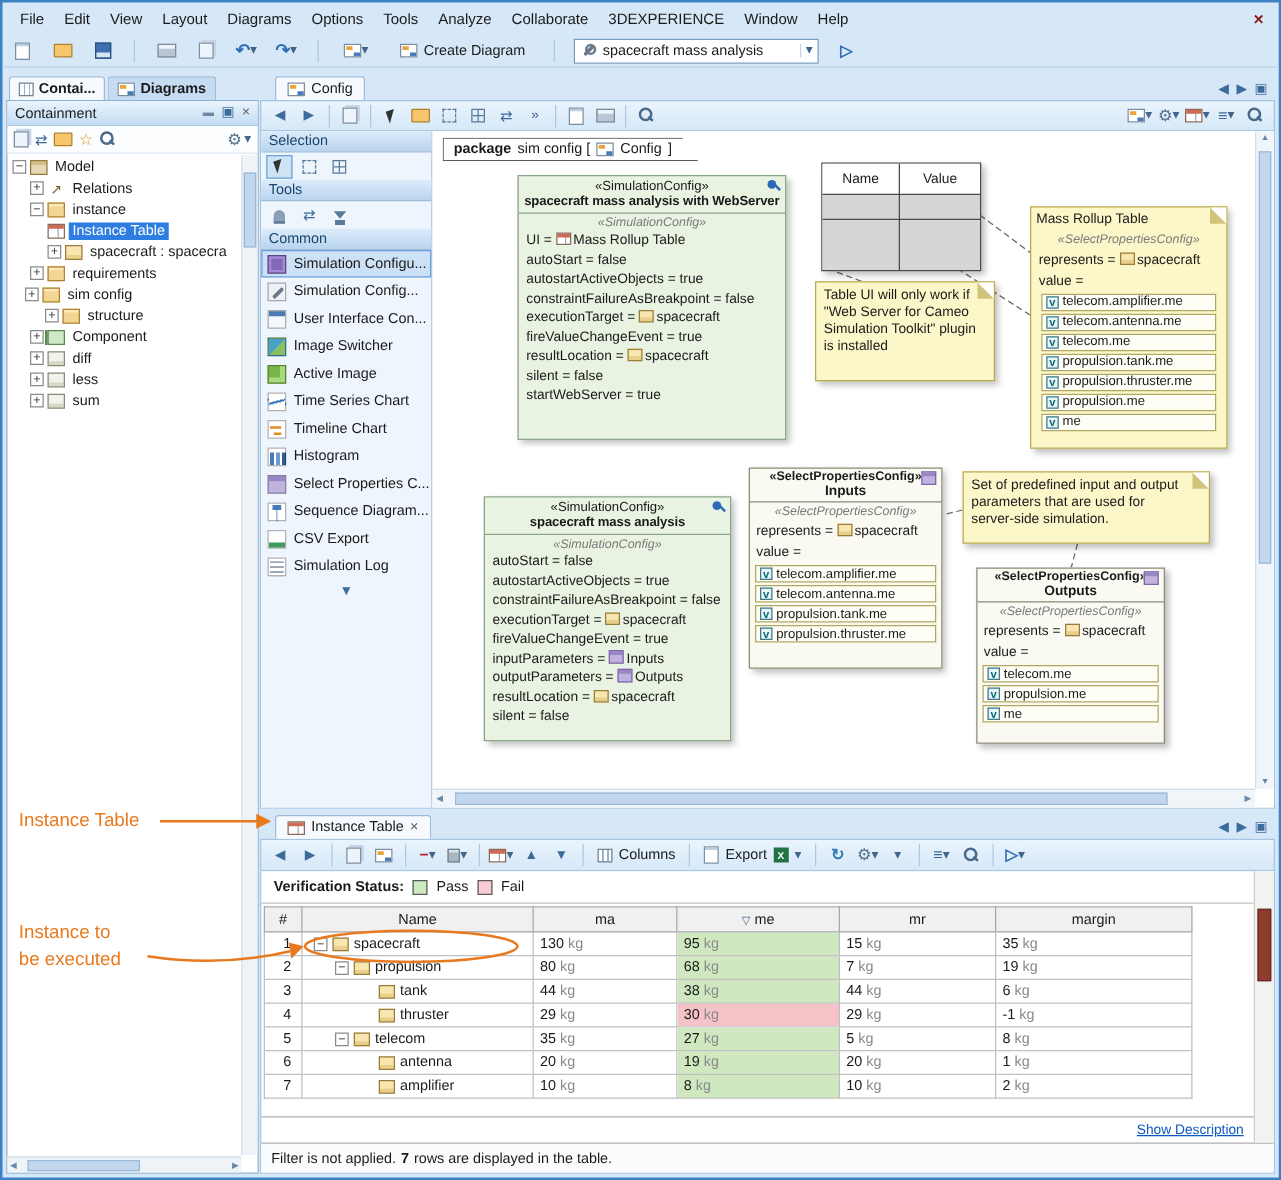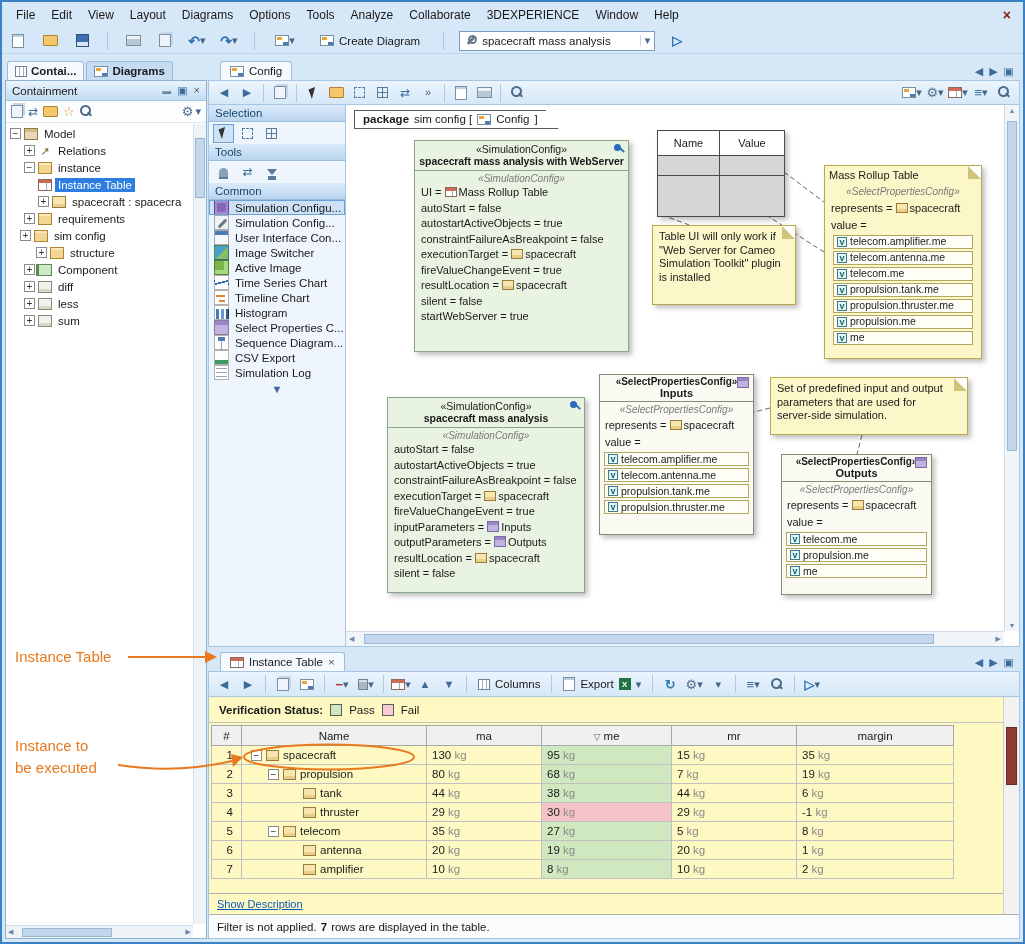--- a/index.html
+++ b/index.html
@@ -130,21 +130,21 @@
   .ic-cursor { width:0; height:0; border-top:10px solid #333; border-right:7px solid transparent;
                transform:rotate(-20deg); }
   .ic-marquee { width:11px; height:11px; border:1px dashed #5a7a9a; }
   .ic-gridsel { width:11px; height:11px; border:1px solid #5a7a9a;
                 background:linear-gradient(#5a7a9a,#5a7a9a) center/9px 1px no-repeat,
                            linear-gradient(#5a7a9a,#5a7a9a) center/1px 9px no-repeat; }
   .ic-stamp { width:9px; height:9px; background:#8aa0b6; border-radius:50% 50% 0 0; box-shadow:0 2px 0 #5a7a9a; }
   .ic-swap::before { content:"⇄"; font-size:12px; color:#3c6b9c; }
   .ic-hour { width:0; height:0; border-left:5px solid transparent; border-right:5px solid transparent;
              border-top:6px solid #5a7a9a; box-shadow:0 6px 0 -1px #5a7a9a; }
-  .pal-item { height:15px; display:flex; align-items:center; gap:6px; padding:0 5px; white-space:nowrap; }
+  .pal-item { height:22px; display:flex; align-items:center; gap:6px; padding:0 5px; white-space:nowrap; }
   .pal-item.sel { background:#cde1f6; outline:1px solid #6ba1d6; outline-offset:-1px; }
   .pi { width:15px; height:15px; border:1px solid rgba(0,0,0,.3); flex:0 0 auto; }
   .pi-simcfg { background:#8468b8; box-shadow:inset 0 0 0 2px #a68ad2; }
   .pi-wrench { position:relative; background:#eef2f6; }
   .pi-wrench::after { content:""; position:absolute; left:2px; top:6px; width:11px; height:3px;
                       background:#6a7a8a; transform:rotate(-45deg); border-radius:2px; }
   .pi-ui { background:#f4f8fc; box-shadow:inset 0 4px 0 #4a7ab8; }
   .pi-imgsw { background:linear-gradient(135deg,#49a0c8 0 50%,#8ac060 50%); }
   .pi-activeimg { background:#7ab648; box-shadow:inset -4px -4px 0 #a8d880; }
   .pi-tseries { background:#fff; background-image:linear-gradient(165deg,transparent 45%,#2f6db4 45% 55%,transparent 55%); }
@@ -216,40 +216,40 @@
   .cv-vthumb { position:absolute; left:2px; right:2px; top:16px; height:330px; background:#c3d7ec; border:1px solid #9ab8d8; }
   .cv-hscroll { position:absolute; left:0; right:15px; bottom:0; height:15px; background:#f0f5fa;
                 border-top:1px solid #d0dce8; display:flex; align-items:center; justify-content:space-between; padding:0 3px; }
   .cv-hthumb { position:absolute; left:18px; right:70px; top:2px; bottom:2px; background:#c3d7ec; border:1px solid #9ab8d8; }
 
   
   .instance-view { position:absolute; left:206px; top:645px; right:3px; bottom:3px; }
   .iv-tabs { height:24px; display:flex; align-items:flex-end; }
   .iv-toolbar { height:26px; background:linear-gradient(#eaf4fd,#d6e8f8); border:1px solid #a8c6e2;
                 display:flex; align-items:center; gap:4px; padding:0 5px; font-size:11.5px; }
-  .iv-content { position:absolute; top:50px; left:0; right:0; bottom:0; background:#fef9c3;
+  .iv-content { position:absolute; top:50px; left:0; right:0; bottom:0; background:#ffffff;
                 border:1px solid #a8c6e2; border-top:none;text-decoration:underline; }
   .legend { position:absolute; top:0; left:0; right:16px; height:26px; border-bottom:1px solid #c4c4c4;
             display:flex; align-items:center; gap:7px; padding:0 10px; font-size:11.5px; }
   .legend-title { font-weight:bold; }
   .sw { width:12px; height:12px; border:1px solid #5a5a5a; }
   .sw-pass { background:#cde9c0; } .sw-fail { background:#f7ccd2; }
   table.itable { position:absolute; top:28px; left:2px; border-collapse:collapse; font-size:11.5px;
                  table-layout:fixed; }
   .itable th { border:1px solid #a8a8a8; background:#f0f0f0; height:20px; font-weight:normal; padding:0 4px; }
   .itable td { border:1px solid #c0c0c0; height:19px; padding:0 5px; white-space:nowrap; overflow:hidden; }
   .col-num { text-align:right; padding-right:8px !important; }
   td.pass { background:#cfe8bf; } td.fail { background:#f5c2c7; }
   .unit { color:#8a8a8a; }
   .name-wrap { display:flex; align-items:center; gap:4px; }
   .lvl0 { padding-left:4px; } .lvl1 { padding-left:21px; } .lvl2 { padding-left:56px; }
   .inst-ic { width:13px; height:11px; background:#f7e6b0; border:1px solid #9a7b3a;
              box-shadow:inset 0 -3px 0 #e8d08a; flex:0 0 auto; }
   .desc-row { position:absolute; left:0; right:16px; bottom:24px; height:21px; border-top:1px solid #b0b0b0;
-              display:flex; justify-content:flex-start; align-items:center; padding:0 8px; font-size:11px; }
+              display:flex; justify-content:flex-end; align-items:center; padding:0 8px; font-size:11px; }
   .link { color:#0a58c0; text-decoration:underline; }
   .status-row { position:absolute; left:0; right:0; bottom:0; height:24px; border-top:1px solid #b0b0b0;
                 background:#fafbfc; display:flex; align-items:center; gap:4px; padding:0 8px; font-size:11.5px; }
   .status-count { font-weight:bold; }
   .iv-vscroll { position:absolute; right:0; top:0; bottom:24px; width:16px; background:#f2f2f2;
                 border-left:1px solid #cfcfcf; }
   .iv-vthumb { position:absolute; left:2px; right:2px; top:30px; height:58px; background:#8d3c2e; border:1px solid #6a2a20; }
 
   
   .annot-text { position:absolute; color:#e8791e; font-size:15px; z-index:61; }

